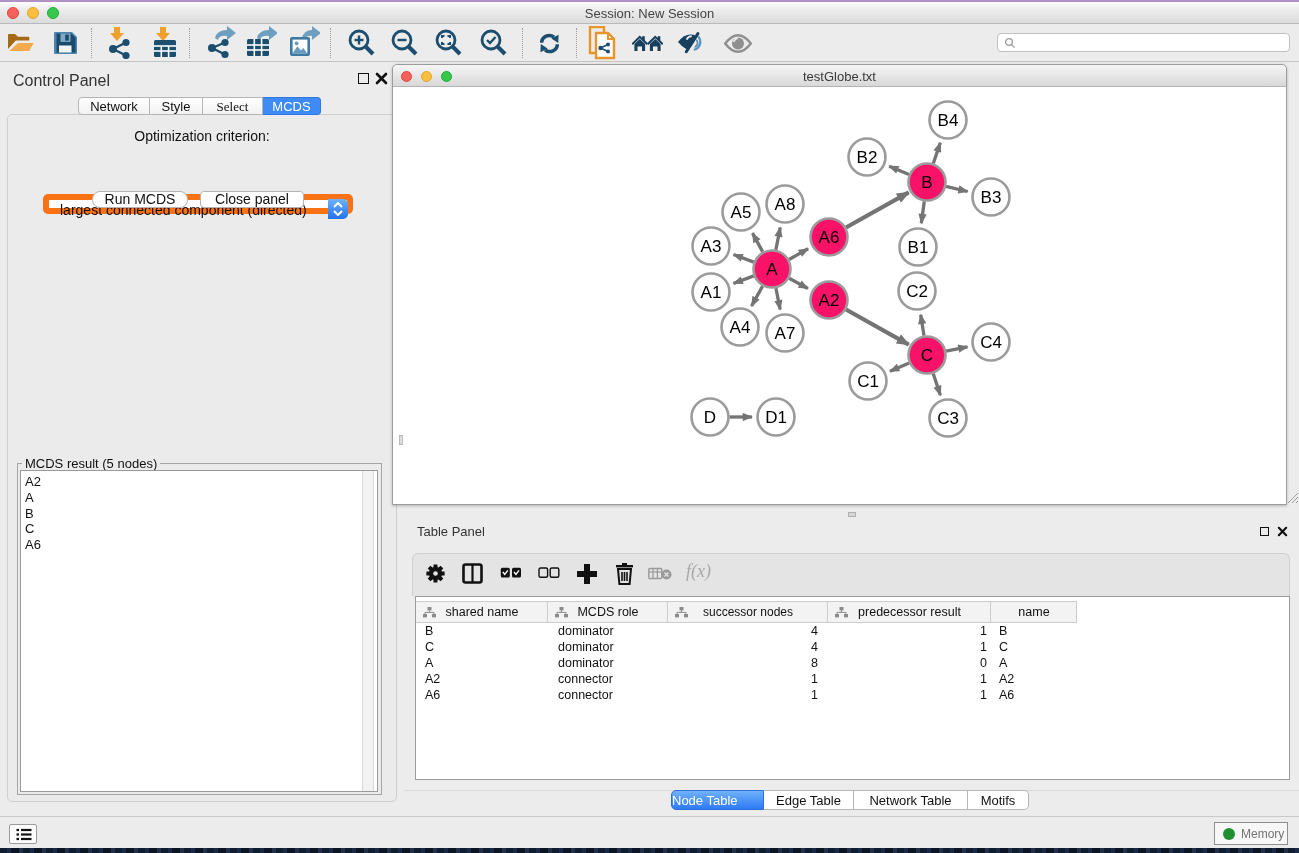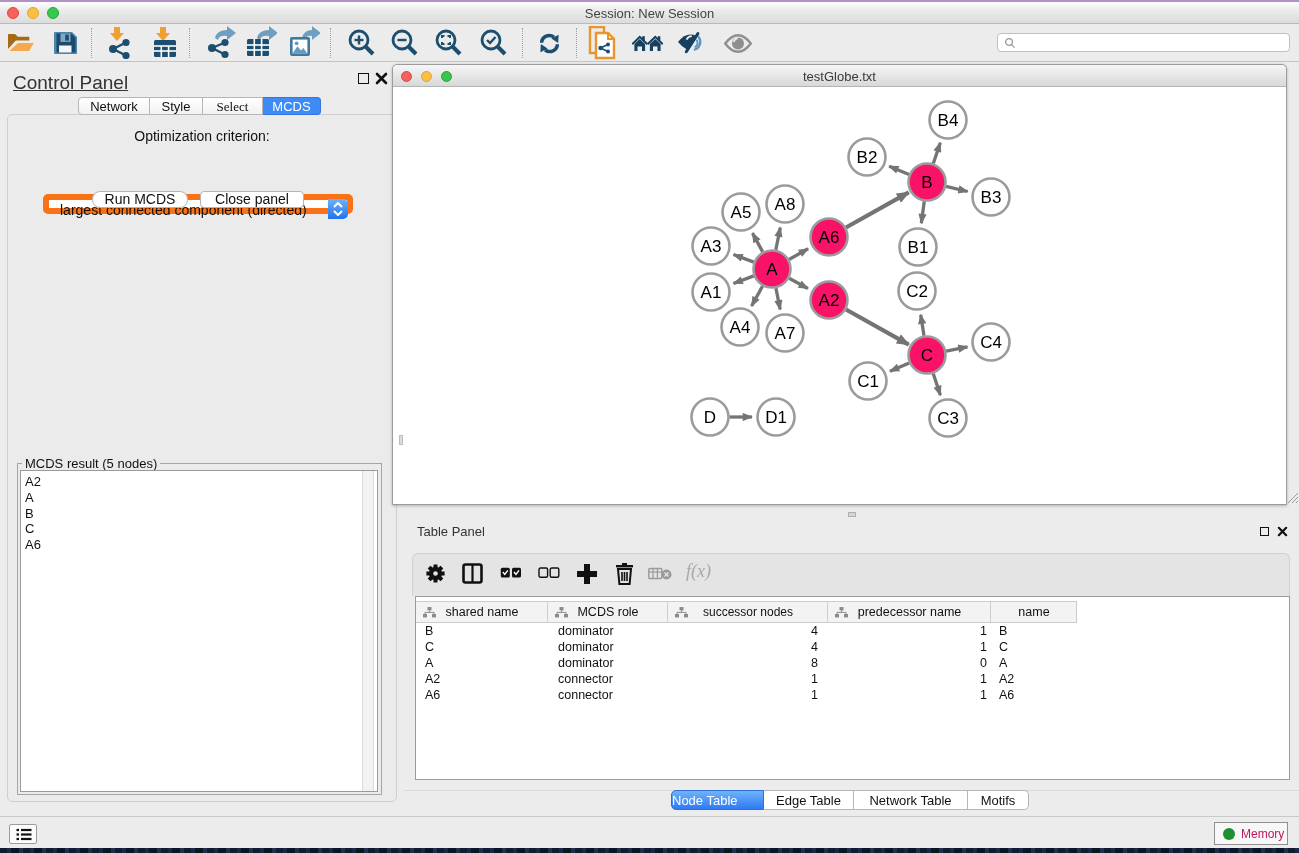--- a/index.html
+++ b/index.html
@@ -160,21 +160,21 @@
   <path d="M21.8 6.1 A8.2 8.2 0 0 1 17.8 18.5" fill="none" stroke="#5f93bd" stroke-width="2.3" stroke-linecap="round"></path>
   <path d="M19.9 9.4 A4.6 4.6 0 0 1 18.3 15.8" fill="none" stroke="#5f93bd" stroke-width="1.9" stroke-linecap="round"></path>
 </svg>
 
 <svg class="abs" style="left:724px;top:34px" width="28" height="19" viewBox="0 0 28 19">
   <path d="M1.2 9.5 Q7.5 1.2 14 1.2 Q20.5 1.2 26.8 9.5 Q20.5 17.8 14 17.8 Q7.5 17.8 1.2 9.5 Z" fill="none" stroke="#8f8f8f" stroke-width="2.4"></path>
   <circle cx="14" cy="9.5" r="6" fill="#8f8f8f"></circle>
   <path d="M9.8 8 A5 5 0 0 1 13.8 4.1" fill="none" stroke="#ececec" stroke-width="1.7"></path>
 </svg>
 
-<div class="abs" style="left:13px;top:72px;font-size:19px;color:#333;text-decoration:underline;">Control Panel</div>
+<div class="abs" style="left:13px;top:72px;font-size:16px;color:#333;">Control Panel</div>
 <div class="abs" style="left:358px;top:73px;width:11px;height:11px;border:1.6px solid #111;"></div>
 <svg class="abs" style="left:375px;top:72px" width="13" height="13" viewBox="0 0 13 13">
     <path d="M2 2 L11 11 M11 2 L2 11" stroke="#111" stroke-width="2.6" stroke-linecap="round"></path>
   </svg>
 
 <div class="abs" style="left:7px;top:114px;width:390px;height:688px;background:#ebebeb;border:1px solid #cfcfcf;border-radius:5px;"></div>
 
 <div class="abs" style="left:78px;top:97px;height:18px;display:flex;font-size:13px;">
   <div style="width:72px;background:linear-gradient(#ffffff,#f2f2f2);border:1px solid #b6b6b6;border-radius:4px 0 0 4px;text-align:center;line-height:17px;color:#111;">Network</div>
   <div style="width:53px;background:linear-gradient(#ffffff,#f2f2f2);border:1px solid #b6b6b6;border-left:none;text-align:center;line-height:17px;color:#111;">Style</div>
@@ -210,21 +210,21 @@
     <g stroke="#111" stroke-width="2.2">
         <line x1="0.5" y1="2" x2="3" y2="2"></line>
         <line x1="5" y1="2" x2="15.5" y2="2"></line>
         <line x1="0.5" y1="6.5" x2="3" y2="6.5"></line>
         <line x1="5" y1="6.5" x2="15.5" y2="6.5"></line>
         <line x1="0.5" y1="11" x2="3" y2="11"></line>
         <line x1="5" y1="11" x2="15.5" y2="11"></line>
       </g>
   </svg>
 </div>
-<div class="abs" style="left:1214px;top:822px;width:74px;height:23px;background:#f7f7f7;border:1px solid #8f8f8f;font-size:12px;color:#be185d;">
+<div class="abs" style="left:1214px;top:822px;width:74px;height:23px;background:#f7f7f7;border:1px solid #8f8f8f;font-size:12px;color:#737373;">
   <div style="position:absolute;left:8px;top:5px;width:12px;height:12px;border-radius:50%;background:#1f9032;"></div>
   <div style="position:absolute;left:26px;top:4px;">Memory</div>
 </div>
 
 <div class="abs" style="left:0;top:848px;width:1299px;height:5px;background:repeating-linear-gradient(90deg,#101c30 0 7px,#1b2a44 7px 11px,#0c1524 11px 19px,#22304a 19px 23px);"></div>
 
 <div class="abs" style="left:392px;top:64px;width:895px;height:441px;border:1px solid #9c9c9c;border-radius:5px 5px 0 0;box-shadow:0 1px 3px rgba(0,0,0,0.25);background:#fff;">
   <div style="position:absolute;left:0;top:0;width:100%;height:22px;background:linear-gradient(#f6f6f6,#d8d8d8);border-bottom:1px solid #b4b4b4;border-radius:5px 5px 0 0;">
     <div style="position:absolute;left:8px;top:5.5px;width:11px;height:11px;border-radius:50%;background:#f7615c;border:0.5px solid #e2463d;"></div>
     <div style="position:absolute;left:28px;top:5.5px;width:11px;height:11px;border-radius:50%;background:#fbbf3f;border:0.5px solid #e0a430;"></div>
@@ -374,21 +374,21 @@
   <div style="position:absolute;left:0;top:4px;width:661px;height:22px;background:#f3f3f3;border-top:1px solid #cdcdcd;border-bottom:1px solid #cdcdcd;"></div>
   <div style="position:absolute;left:0;top:4px;width:132px;height:22px;border-right:1px solid #cdcdcd;"></div>
   <div style="position:absolute;left:132px;top:4px;width:120px;height:22px;border-right:1px solid #cdcdcd;"></div>
   <div style="position:absolute;left:252px;top:4px;width:160px;height:22px;border-right:1px solid #cdcdcd;"></div>
   <div style="position:absolute;left:412px;top:4px;width:163px;height:22px;border-right:1px solid #cdcdcd;"></div>
   <div style="position:absolute;left:575px;top:4px;width:86px;height:22px;border-right:1px solid #cdcdcd;"></div>
 
   <div style="position:absolute;left:0;top:8px;width:132px;text-align:center;font-size:12.5px;color:#111;">shared name</div>
   <div style="position:absolute;left:132px;top:8px;width:120px;text-align:center;font-size:12.5px;color:#111;">MCDS role</div>
   <div style="position:absolute;left:252px;top:8px;width:160px;text-align:center;font-size:12px;color:#111;">successor nodes</div>
-  <div style="position:absolute;left:412px;top:8px;width:163px;text-align:center;font-size:12.5px;color:#111;">predecessor name</div>
+  <div style="position:absolute;left:412px;top:8px;width:163px;text-align:center;font-size:12.5px;color:#111;">predecessor result</div>
   <div style="position:absolute;left:575px;top:8px;width:86px;text-align:center;font-size:12.5px;color:#111;">name</div>
 
   <svg style="position:absolute;left:7px;top:10px" width="13" height="11" viewBox="0 0 13 11">
       <g fill="#8b8b8b">
         <rect x="4.5" y="0" width="4" height="3.4"></rect>
         <rect x="0" y="7" width="4" height="3.4"></rect>
         <rect x="9" y="7" width="4" height="3.4"></rect>
       </g>
       <g stroke="#8b8b8b" stroke-width="1">
         <path d="M6.5 3.4 v2 M2 7 v-1.6 h9 v1.6" fill="none"></path>

